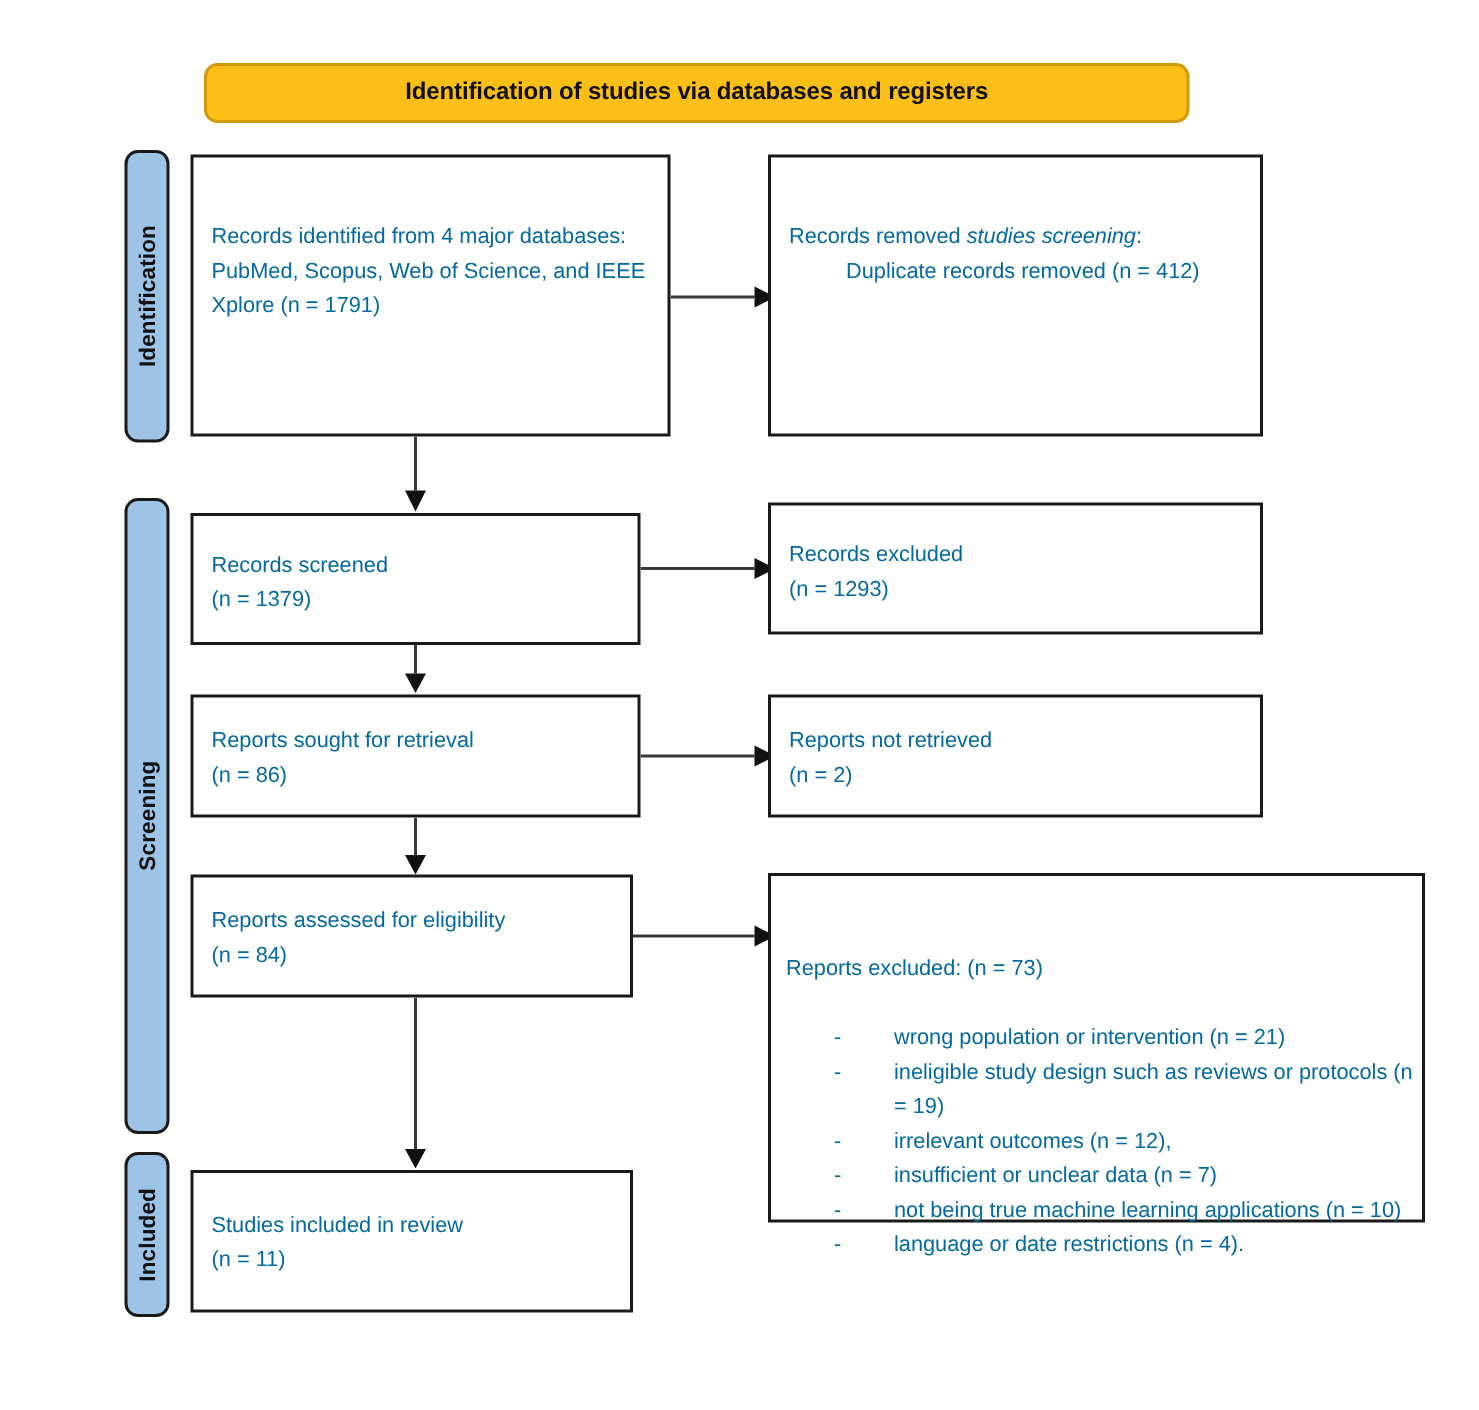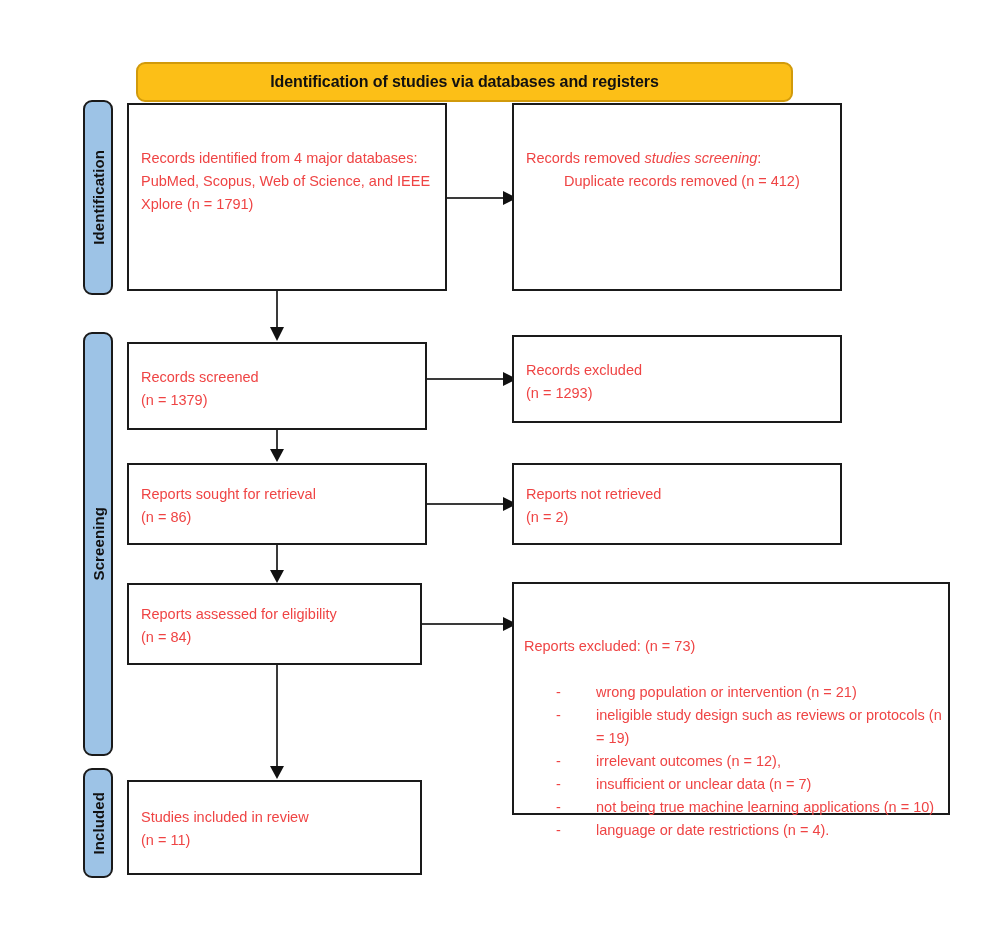--- a/index.html
+++ b/index.html
@@ -20,21 +20,21 @@
     position: absolute;
     left: 0; top: 0;
     width: 986px;
     height: 940px;
   }
 
   
   .banner {
     position: absolute;
     left: 136px;
-    top: 62px;
+    top: 42px;
     width: 657px;
     height: 40px;
     background: #FCBF17;
     border: 2px solid #D19A0B;
     border-radius: 9px;
     box-sizing: border-box;
     display: flex;
     align-items: center;
     justify-content: center;
   }
@@ -77,21 +77,21 @@
     border: 2px solid #1a1a1a;
     box-sizing: border-box;
     padding: 0;
   }
   .box-text {
     position: absolute;
     left: 12px;
     right: 8px;
     font-size: 14.5px;
     line-height: 23px;
-    color: #ef4444;
+    color: #0369a1;
     white-space: pre-line;
   }
 
   #box-identified    { left: 127px; top: 103px; width: 320px; height: 188px; }
   #box-identified .box-text { top: 42px; }
 
   #box-removed       { left: 512px; top: 103px; width: 330px; height: 188px; }
   #box-removed .box-text { top: 42px; }
 
   #box-screened      { left: 127px; top: 342px; width: 300px; height: 88px; }

